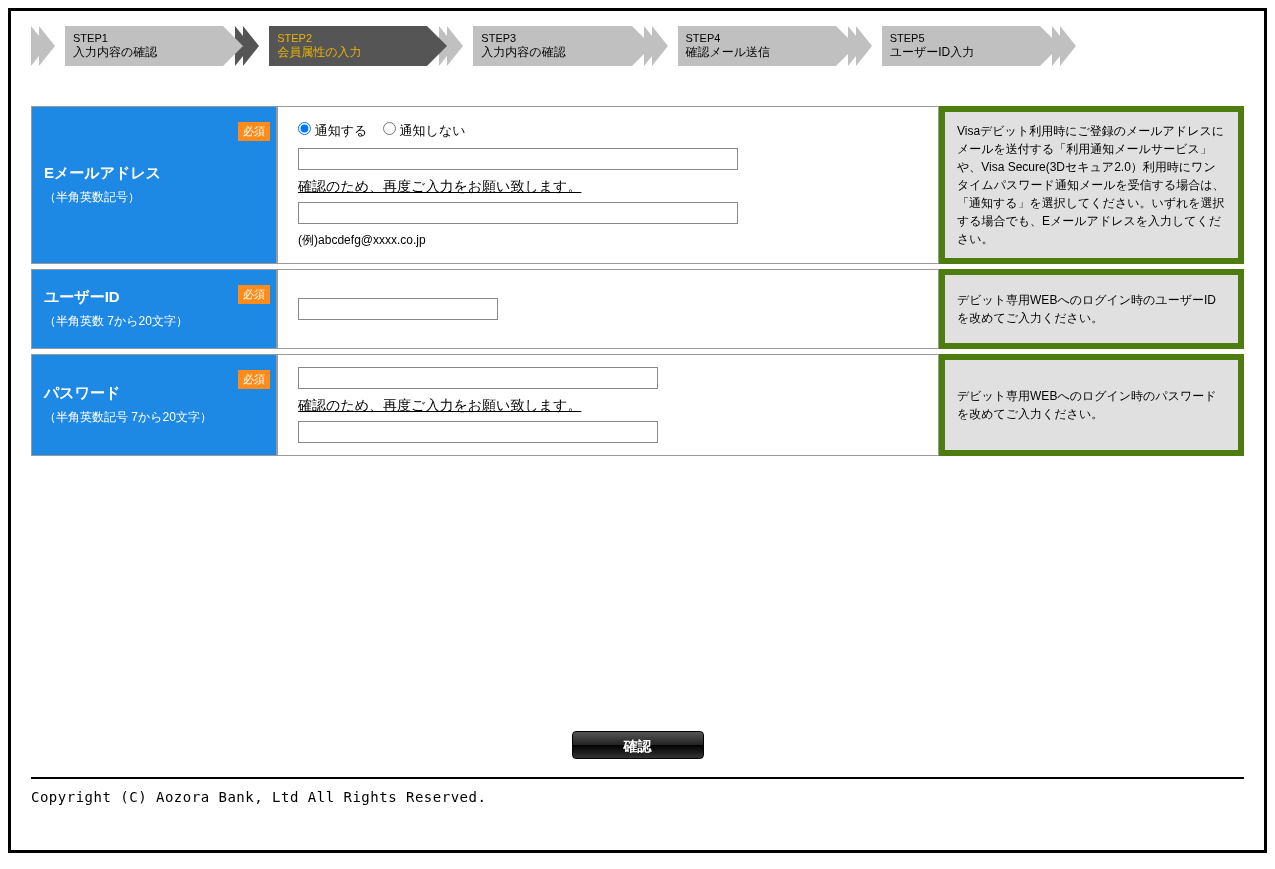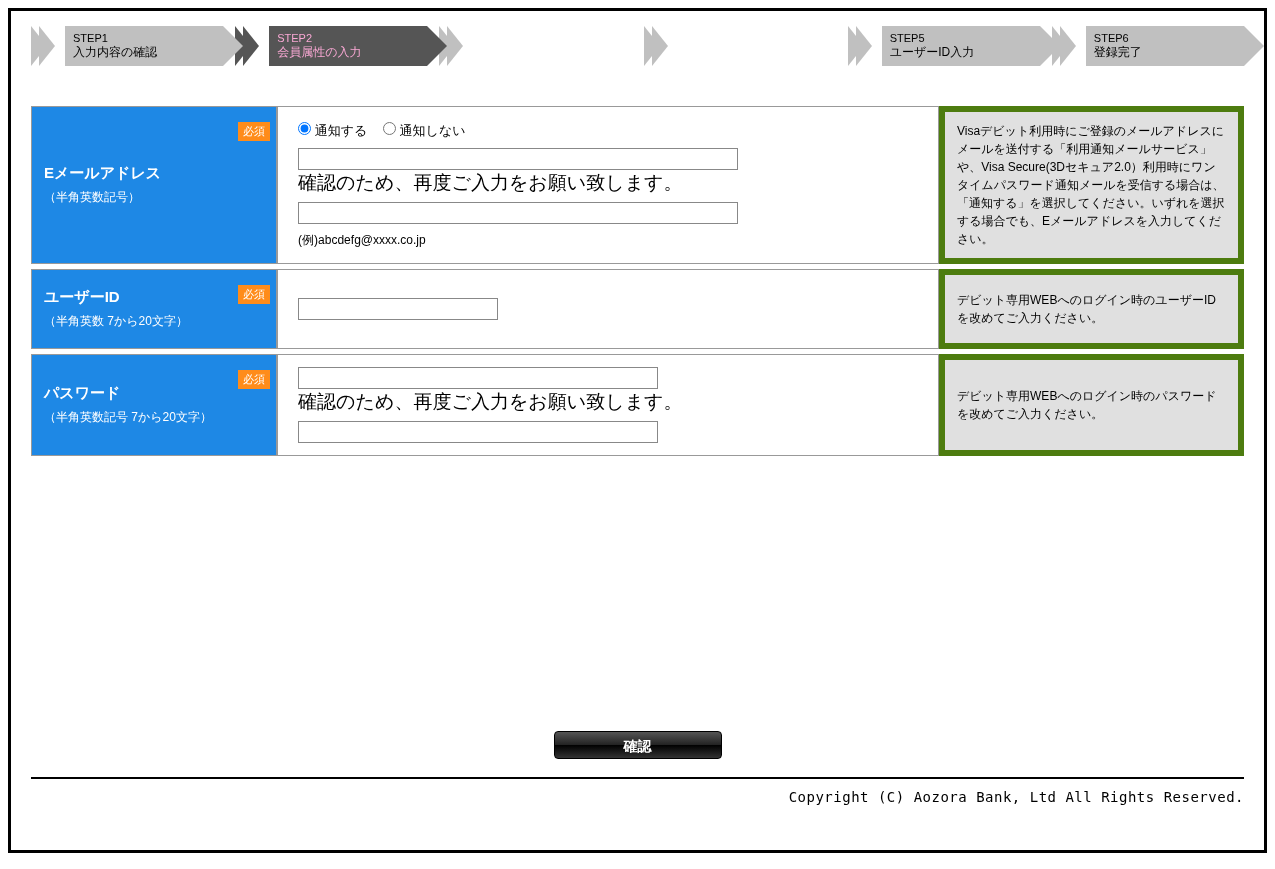--- a/index.html
+++ b/index.html
@@ -49,21 +49,21 @@
       top: 0;
       width: 0;
       height: 0;
       border-top: 20px solid transparent;
       border-bottom: 20px solid transparent;
       border-left: 20px solid #c0c0c0;
       z-index: 2;
     }
     .step.active .step-body {
       background: #555;
-      color: #f9a8d4;
+      color: #eab308;
     }
     .step.active .step-body::after {
       border-left-color: #555;
     }
     .step-num {
       font-size: 11px;
       line-height: 1.2;
     }
     .step-label {
       font-size: 12px;
@@ -171,52 +171,53 @@
     .input-wide {
       width: 440px;
     }
     .input-narrow {
       width: 200px;
     }
     .input-medium {
       width: 360px;
     }
     .confirm-text {
-      font-size: 19px;
-      margin: 0 0 6px;
+      font-size: 14px;
+      margin: 8px 0 6px;
+      text-decoration: underline;
     }
     .example-text {
       font-size: 12px;
       margin-top: 8px;
     }
     
     .button-area {
       text-align: center;
       margin-top: 270px;
     }
     .confirm-btn {
       display: inline-block;
-      width: 168px;
+      width: 132px;
       height: 28px;
       line-height: 28px;
       background: linear-gradient(to bottom, #555 0%, #222 50%, #000 50%, #333 100%);
       color: #fff;
       border: 1px solid #000;
       border-radius: 4px;
       font-size: 14px;
       font-weight: bold;
       cursor: pointer;
     }
     hr.footer-line {
       border: none;
       border-top: 2px solid #000;
       margin: 18px 0 10px;
     }
     .copyright {
-      text-align: right;
+      text-align: left;
       font-family: "MS Gothic", monospace;
       font-size: 14px;
       letter-spacing: 0.5px;
     }
   </style>
 </head>
 <body>
 
 <div class="outer-border">
 
@@ -230,37 +231,41 @@
     </div>
     <div class="step active">
       <div class="step-leading-arrow"></div>
       <div class="step-body">
         <div class="step-num">STEP2</div>
         <div class="step-label">会員属性の入力</div>
       </div>
     </div>
     <div class="step">
       <div class="step-leading-arrow"></div>
-    </div>
-    <div class="step">
-      <div class="step-leading-arrow"></div>
+      <div class="step-body">
+        <div class="step-num">STEP3</div>
+        <div class="step-label">入力内容の確認</div>
+      </div>
+    </div>
+    <div class="step">
+      <div class="step-leading-arrow"></div>
+      <div class="step-body">
+        <div class="step-num">STEP4</div>
+        <div class="step-label">確認メール送信</div>
+      </div>
     </div>
     <div class="step">
       <div class="step-leading-arrow"></div>
       <div class="step-body">
         <div class="step-num">STEP5</div>
         <div class="step-label">ユーザーID入力</div>
       </div>
     </div>
     <div class="step">
       <div class="step-leading-arrow"></div>
-      <div class="step-body">
-        <div class="step-num">STEP6</div>
-        <div class="step-label">登録完了</div>
-      </div>
     </div>
   </div>
 
 
   <table class="form-table">
 
     <tbody>
         <tr>
       <td class="label-cell">
         <span class="required-badge">必須</span>

